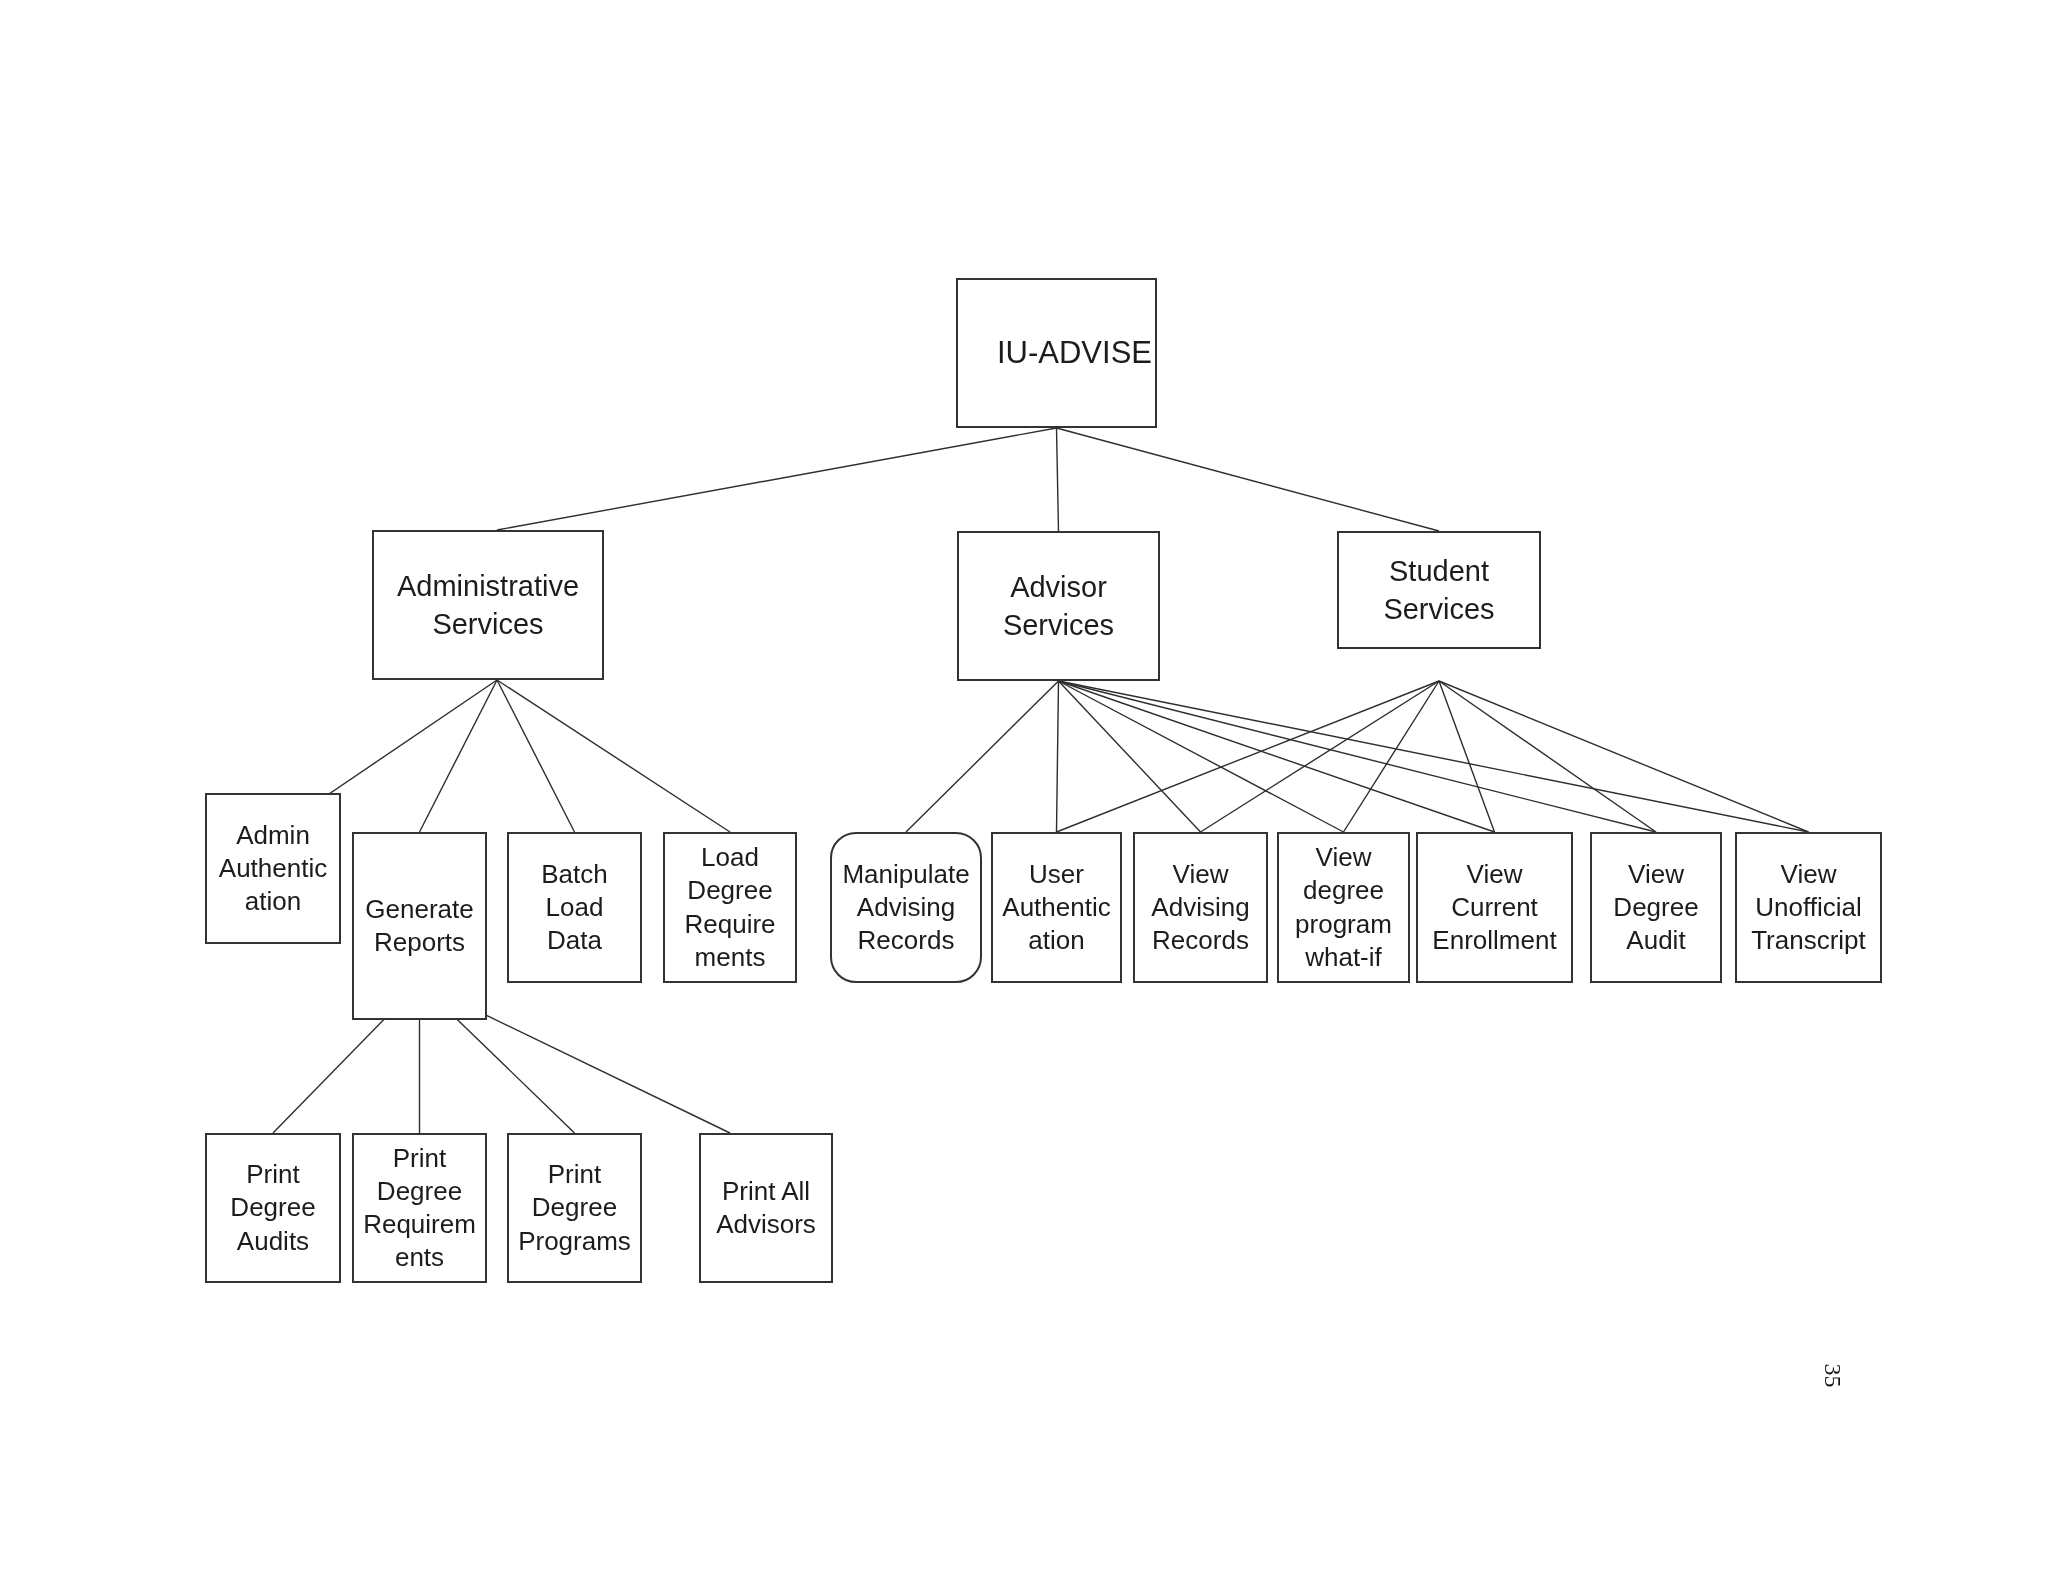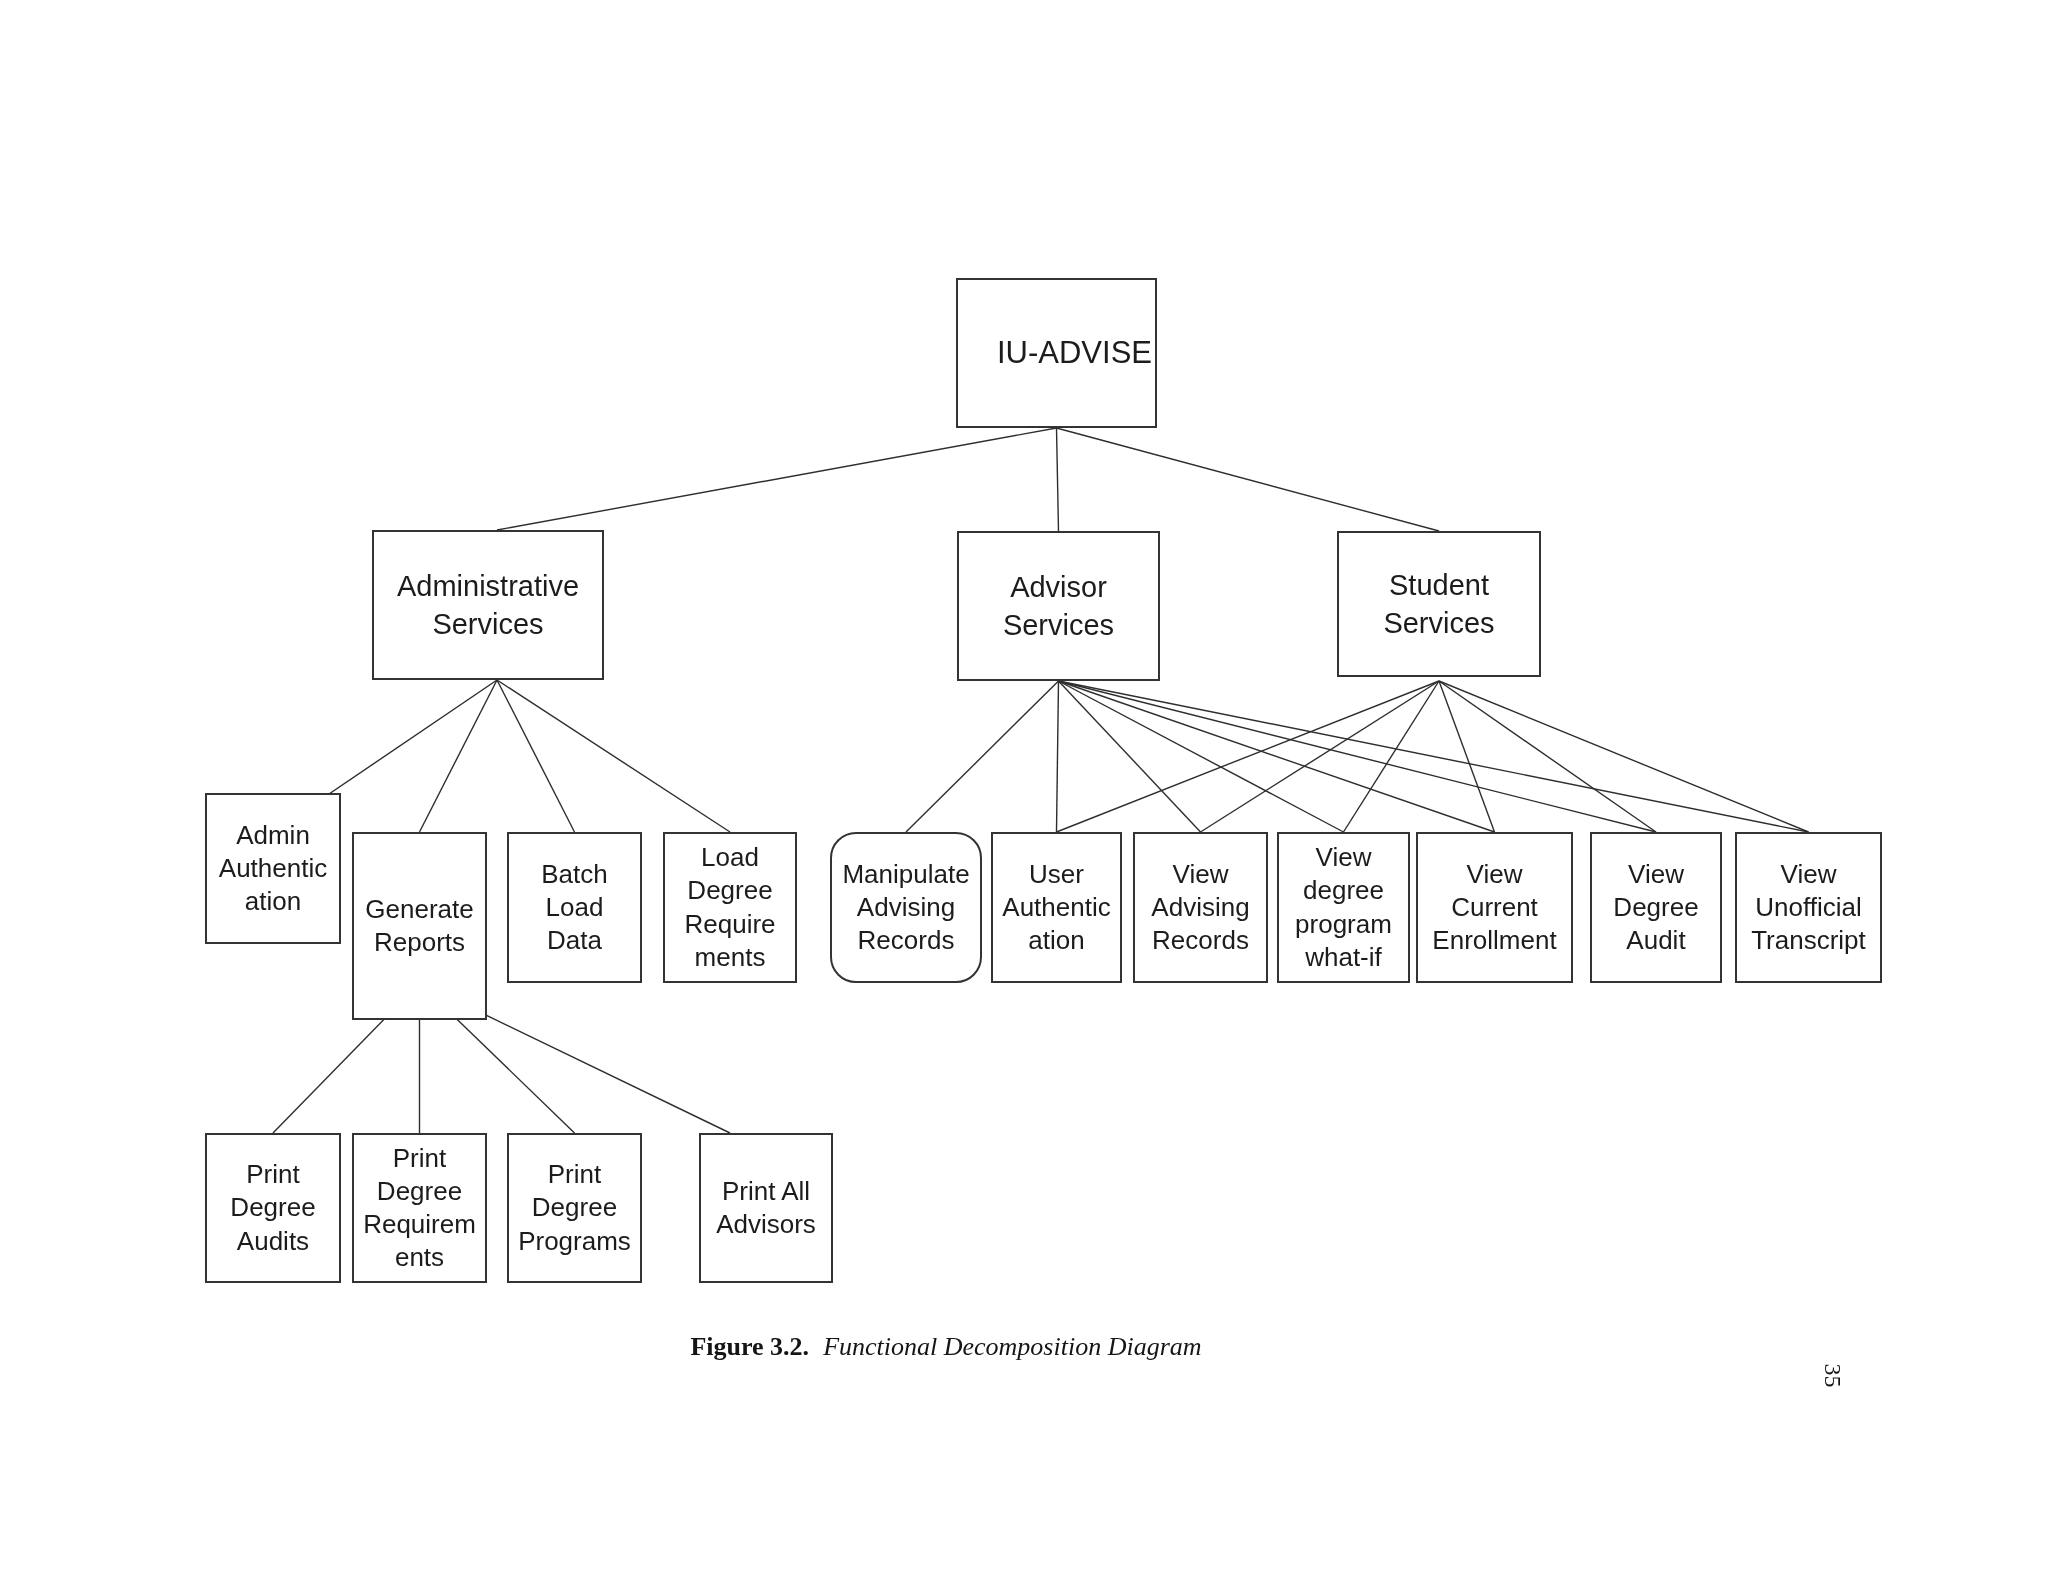--- a/index.html
+++ b/index.html
@@ -87,21 +87,21 @@
       <line x1="419.5" y1="983" x2="574.5" y2="1133"></line>
       <line x1="419.5" y1="983" x2="730" y2="1133"></line>
     </svg>
 
   <div>
       <div class="node lvl1" style="left: 956px; top: 278px; width: 201px; height: 150px;"><span>IU-ADVISE</span></div>
       <div class="node lvl2" style="left: 372px; top: 530px; width: 232px; height: 150px;"><span>Administrative
 Services</span></div>
       <div class="node lvl2" style="left: 957px; top: 531px; width: 203px; height: 150px;"><span>Advisor
 Services</span></div>
-      <div class="node lvl2" style="left: 1337px; top: 531px; width: 204px; height: 146px;"><span>Student
+      <div class="node lvl2" style="left: 1337px; top: 531px; width: 204px; height: 118px;"><span>Student
 Services</span></div>
       <div class="node lvl3" style="left: 205px; top: 793px; width: 136px; height: 151px;"><span>Admin
 Authentic
 ation</span></div>
       <div class="node lvl3" style="left: 352px; top: 832px; width: 135px; height: 188px;"><span>Generate
 Reports</span></div>
       <div class="node lvl3" style="left: 507px; top: 832px; width: 135px; height: 151px;"><span>Batch
 Load
 Data</span></div>
       <div class="node lvl3" style="left: 663px; top: 832px; width: 134px; height: 151px;"><span>Load
@@ -137,18 +137,15 @@
 Degree
 Requirem
 ents</span></div>
       <div class="node lvl4" style="left: 507px; top: 1133px; width: 135px; height: 150px;"><span>Print
 Degree
 Programs</span></div>
       <div class="node lvl4" style="left: 663px; top: 1133px; width: 134px; height: 150px; margin-left: 36px;"><span>Print All
 Advisors</span></div>
     </div>
 
-  <div class="caption">
-    <span class="fig-label">Figure 3.2.</span><span class="fig-title">Functional Decomposition Diagram</span>
-  </div>
 
   <div class="page-number">35</div>
 </div>
 
 </body></html>

